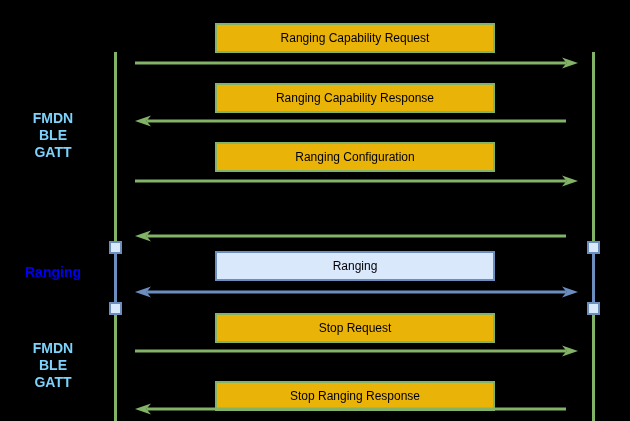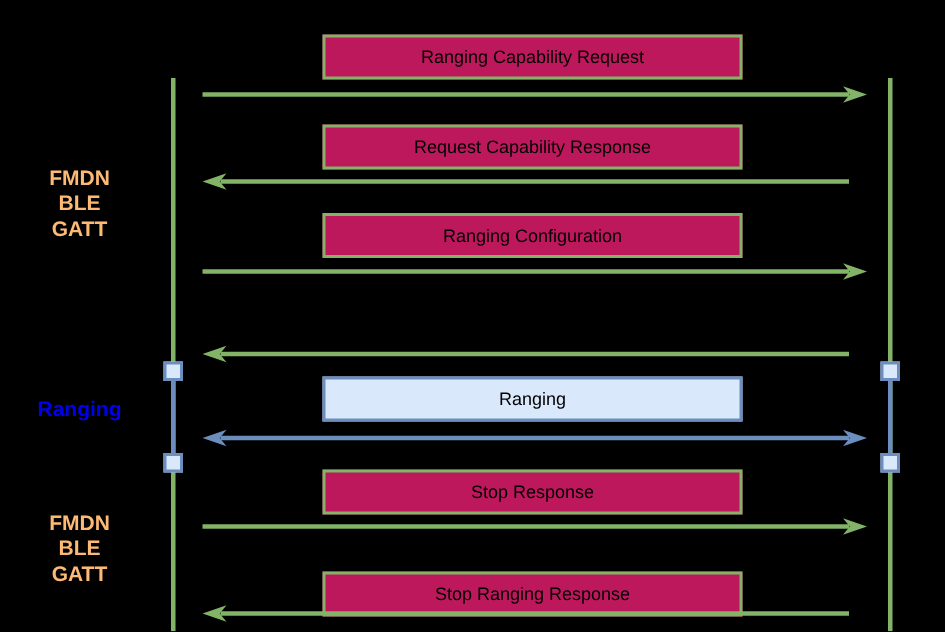--- a/index.html
+++ b/index.html
@@ -44,39 +44,39 @@
     left: 215px;
     width: 280px;
     height: 30px;
     box-sizing: border-box;
     display: flex;
     align-items: center;
     justify-content: center;
     font-size: 12px;
     color: #000000;
   }
-  .msg-box.green { background: #be185d; border: 2px solid #82b366; }
+  .msg-box.green { background: #eab308; border: 2px solid #82b366; }
   .msg-box.blue  { background: #dae8fc; border: 2px solid #6c8ebf; }
   
   .arrow {
     position: absolute;
     left: 134px;
     height: 12px;
   }
   
   .side-label {
     position: absolute;
     left: 0;
     width: 106px;
     text-align: center;
     font-weight: bold;
     font-size: 14px;
     line-height: 17px;
   }
-  .side-label.green { color: #fdba74; }
+  .side-label.green { color: #7dd3fc; }
   .side-label.blue  { color: #0000ee; }
 </style>
 </head>
 <body>
 
 <div id="stage">
 
   <div class="side-label green" style="top:110px;">
     <div>FMDN</div>
     <div>BLE</div>
@@ -106,21 +106,21 @@
 
   <div class="msg-box green" style="top:23px;">
     <span>Ranging Capability Request</span>
   </div>
   <svg class="arrow" style="top:57px;" width="446" height="12" viewBox="0 0 446 12">
     <line x1="1" y1="6" x2="432" y2="6" stroke="#82b366" stroke-width="3"></line>
     <polygon points="444,6 428,0.5 432.5,6 428,11.5" fill="#82b366"></polygon>
   </svg>
 
   <div class="msg-box green" style="top:83px;">
-    <span>Request Capability Response</span>
+    <span>Ranging Capability Response</span>
   </div>
   <svg class="arrow" style="top:115px;" width="433" height="12" viewBox="0 0 433 12">
     <line x1="13" y1="6" x2="432" y2="6" stroke="#82b366" stroke-width="3"></line>
     <polygon points="1,6 17,0.5 12.5,6 17,11.5" fill="#82b366"></polygon>
   </svg>
 
   <div class="msg-box green" style="top:142px;text-align:right;">
     <span>Ranging Configuration</span>
   </div>
   <svg class="arrow" style="top:175px;" width="446" height="12" viewBox="0 0 446 12">
@@ -136,21 +136,21 @@
   <div class="msg-box blue" style="top:251px;">
     <span>Ranging</span>
   </div>
   <svg class="arrow" style="top:286px;" width="446" height="12" viewBox="0 0 446 12">
     <line x1="13" y1="6" x2="432" y2="6" stroke="#6c8ebf" stroke-width="3"></line>
     <polygon points="1,6 17,0.5 12.5,6 17,11.5" fill="#6c8ebf"></polygon>
     <polygon points="444,6 428,0.5 432.5,6 428,11.5" fill="#6c8ebf"></polygon>
   </svg>
 
   <div class="msg-box green" style="top:313px;">
-    <span>Stop Response</span>
+    <span>Stop Request</span>
   </div>
   <svg class="arrow" style="top:345px;" width="446" height="12" viewBox="0 0 446 12">
     <line x1="1" y1="6" x2="432" y2="6" stroke="#82b366" stroke-width="3"></line>
     <polygon points="444,6 428,0.5 432.5,6 428,11.5" fill="#82b366"></polygon>
   </svg>
 
   <div class="msg-box green" style="top:381px;">
     <span>Stop Ranging Response</span>
   </div>
   <svg class="arrow" style="top:403px;" width="433" height="12" viewBox="0 0 433 12">

